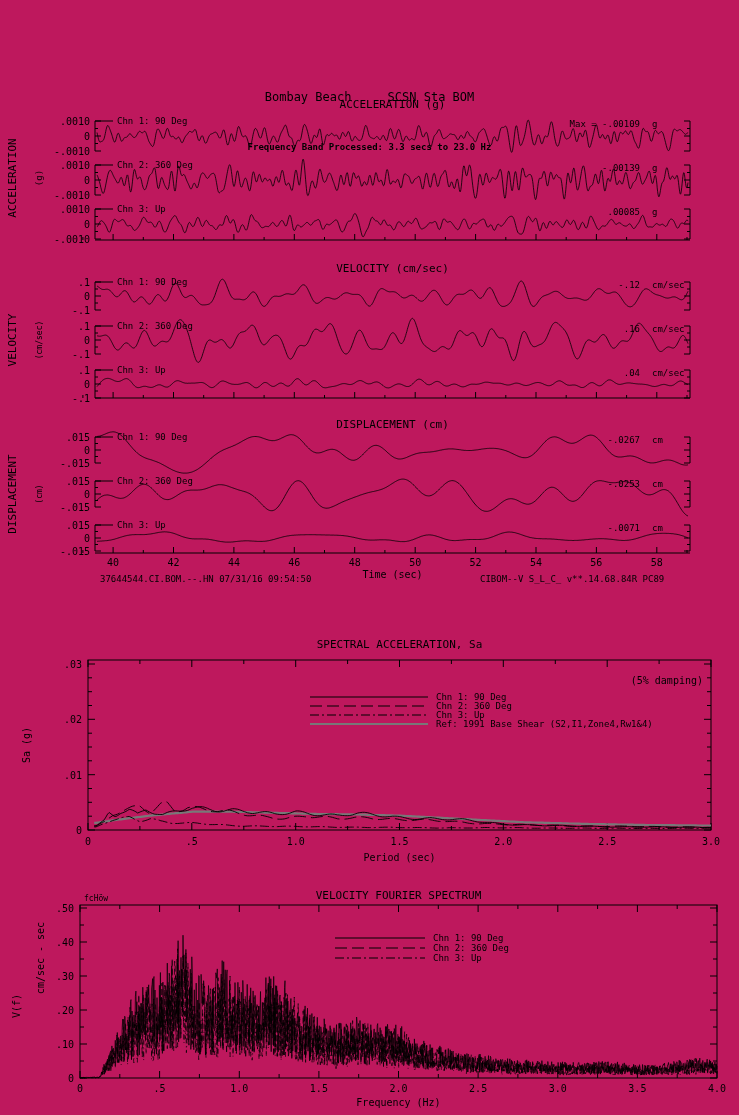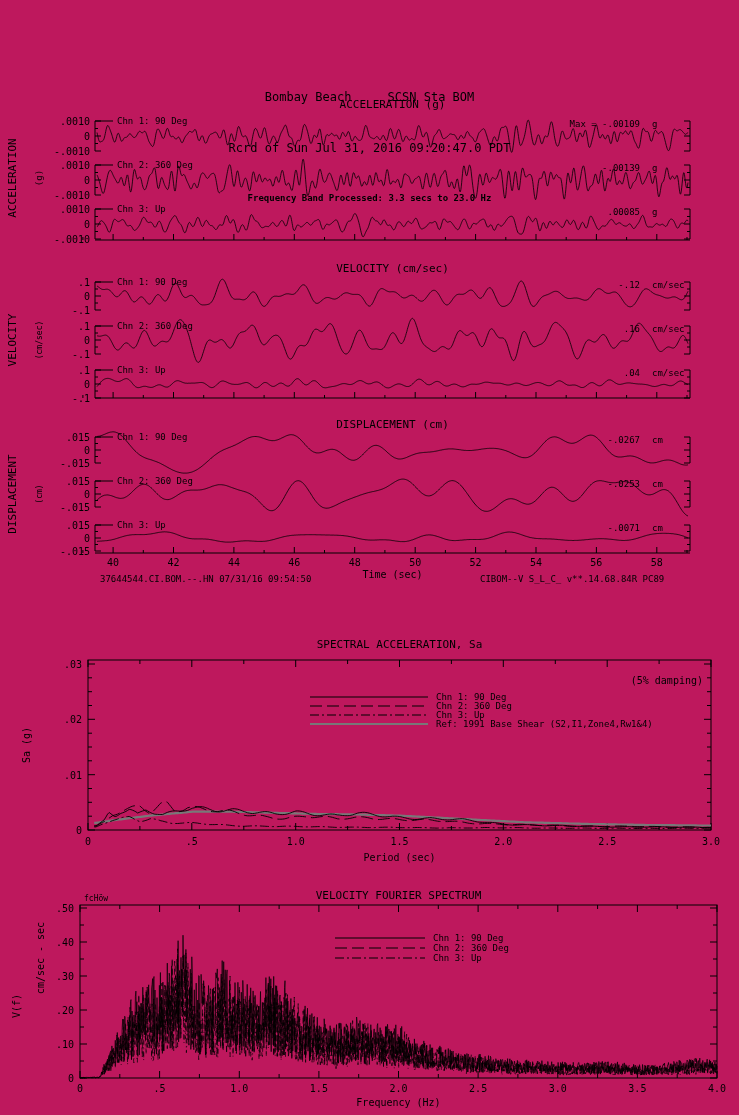--- a/index.html
+++ b/index.html
@@ -10,21 +10,20 @@
   .h-line3,.h-line4{font-size:9px;font-weight:bold;line-height:10.5px;}
   svg{position:absolute;left:0;top:0;}
   svg text{fill:#000;font-family:"DejaVu Sans Mono",monospace;}
 </style>
 </head>
 <body>
 
 <div class="page">
   <div class="header">
     <div class="h-line1">Bombay Beach     SCSN Sta BOM</div>
-    <div class="h-line2">Rcrd of Sun Jul 31, 2016 09:20:47.0 PDT</div>
     <div class="h-line3">Frequency Band Processed: 3.3 secs to 23.0 Hz</div>
   </div>
   <svg id="plots" width="739" height="1115" viewBox="0 0 739 1115">
       <g>
         <text x="392.5" y="108" text-anchor="middle" font-size="11">ACCELERATION (g)</text>
         <text x="0" y="0" transform="translate(16 178) rotate(-90)" text-anchor="middle" font-size="11">ACCELERATION</text>
         <text x="0" y="0" transform="translate(42 178) rotate(-90)" text-anchor="middle" font-size="9">(g)</text>
         <path d="M95 121 V151 M95 121 h6 M95 136 h6 M95 151 h6 M95 128.5 h3 M95 143.5 h3" stroke="#000" fill="none"></path>
         <path d="M690 121 V151 M690 121 h-6 M690 136 h-6 M690 151 h-6 M690 128.5 h-3 M690 143.5 h-3" stroke="#000" fill="none"></path>
         <text x="90" y="125" text-anchor="end" font-size="10">.0010</text>

